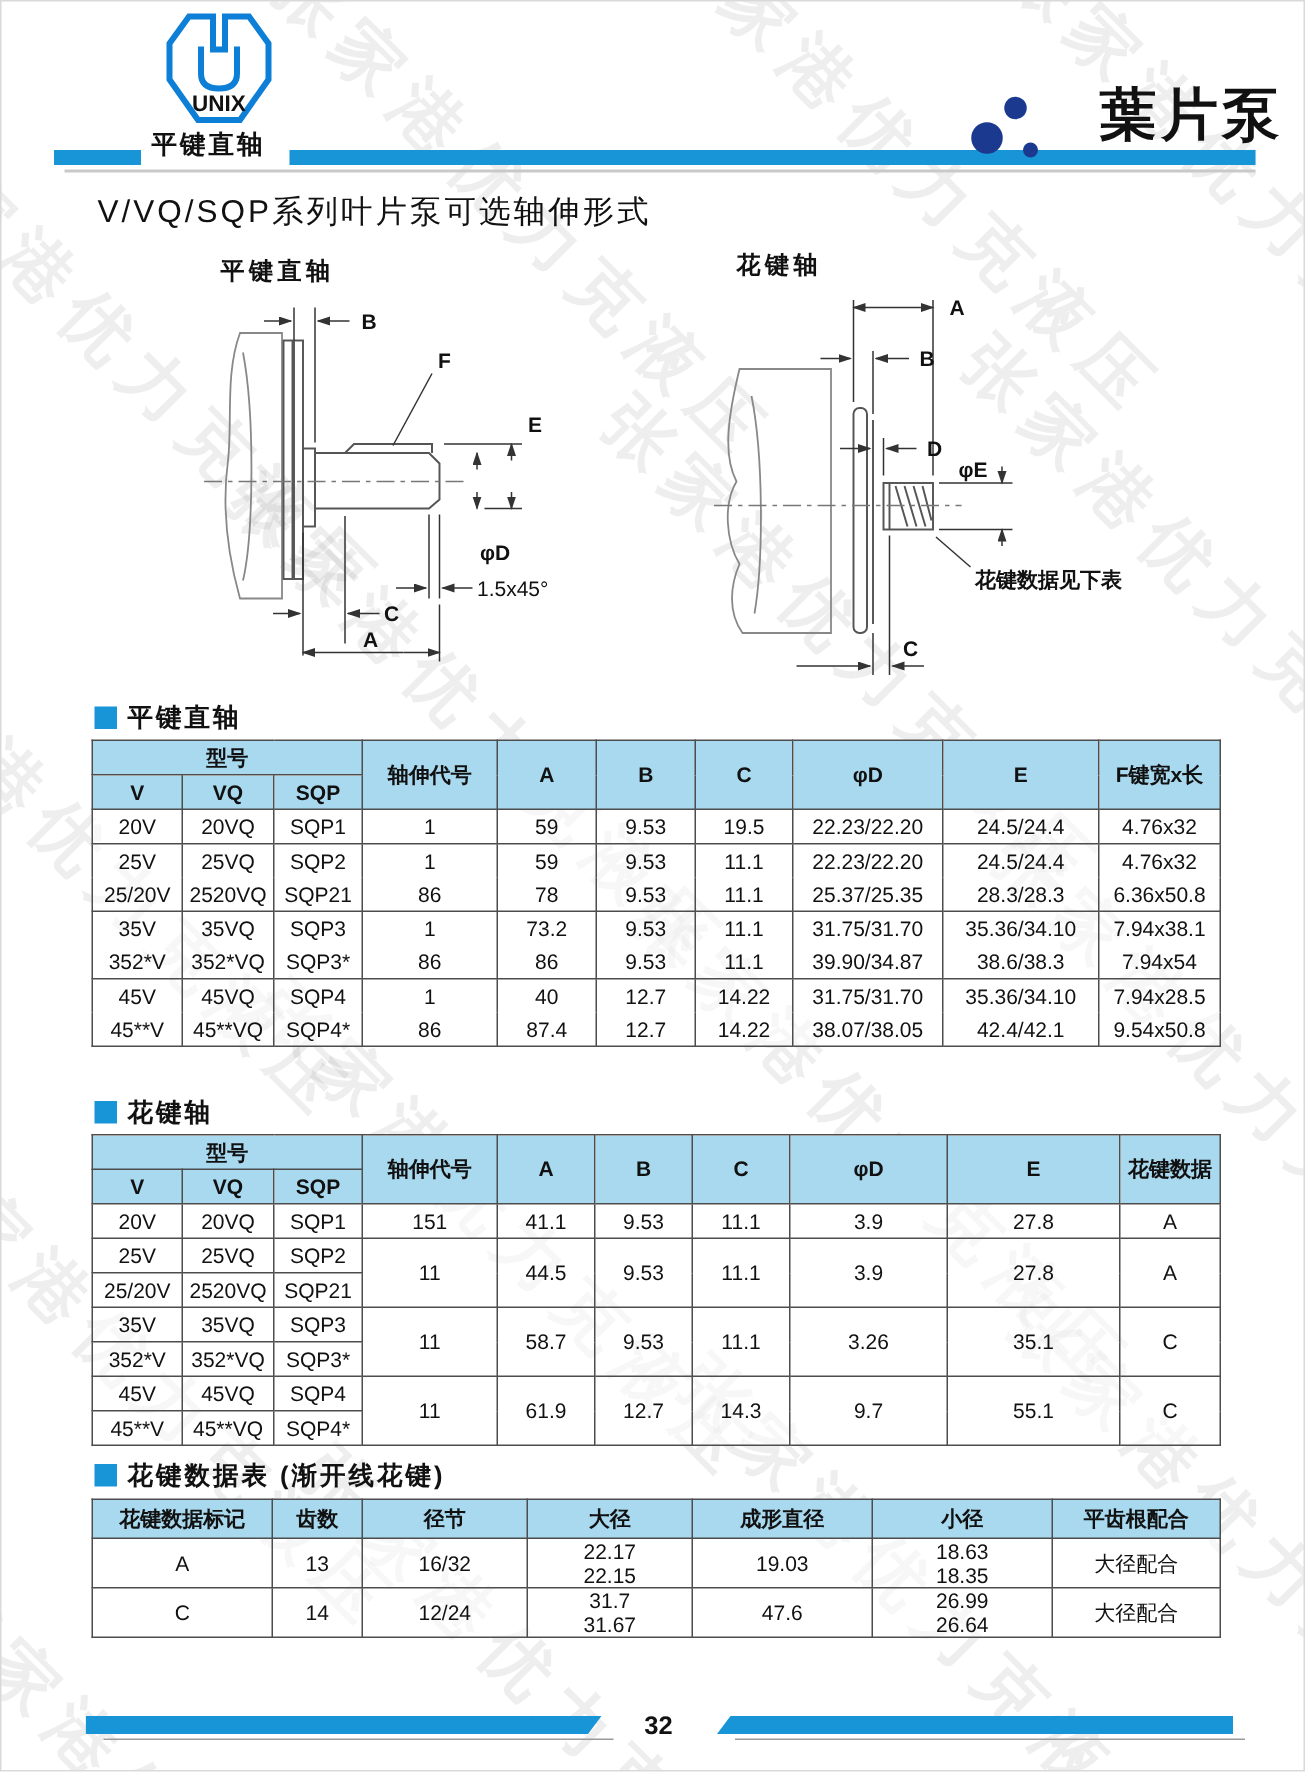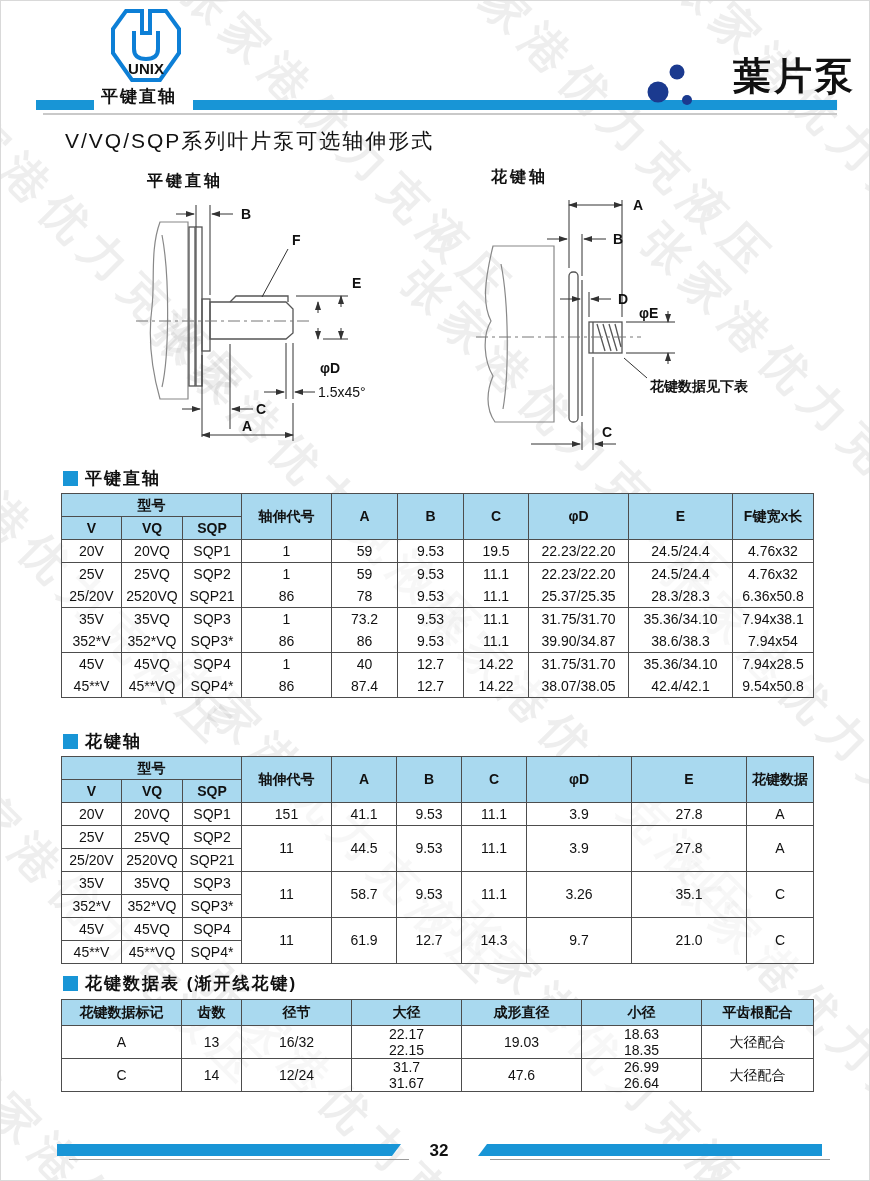--- a/index.html
+++ b/index.html
@@ -412,21 +412,21 @@
       </tr>
       <tr>
         <td>45V</td>
             <td>45VQ</td>
             <td>SQP4</td>
         <td rowspan="2">11</td>
             <td rowspan="2">61.9</td>
             <td rowspan="2">12.7</td>
             <td rowspan="2">14.3</td>
             <td rowspan="2">9.7</td>
-            <td rowspan="2">21.0</td>
+            <td rowspan="2">55.1</td>
             <td rowspan="2">C</td>
       </tr>
       <tr>
         <td>45**V</td>
             <td>45**VQ</td>
             <td>SQP4*</td>
       </tr>
     </tbody>
   </table>
   </div>

